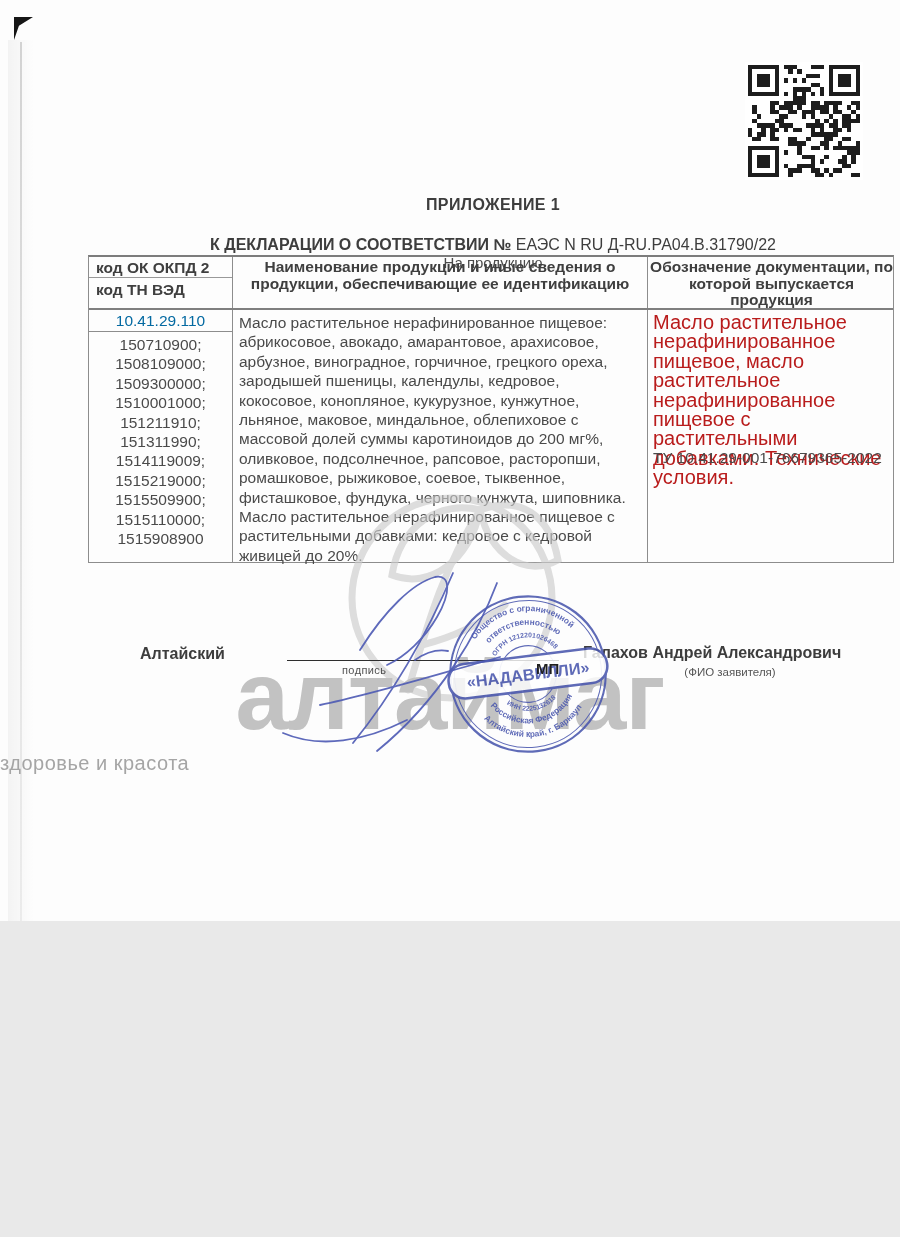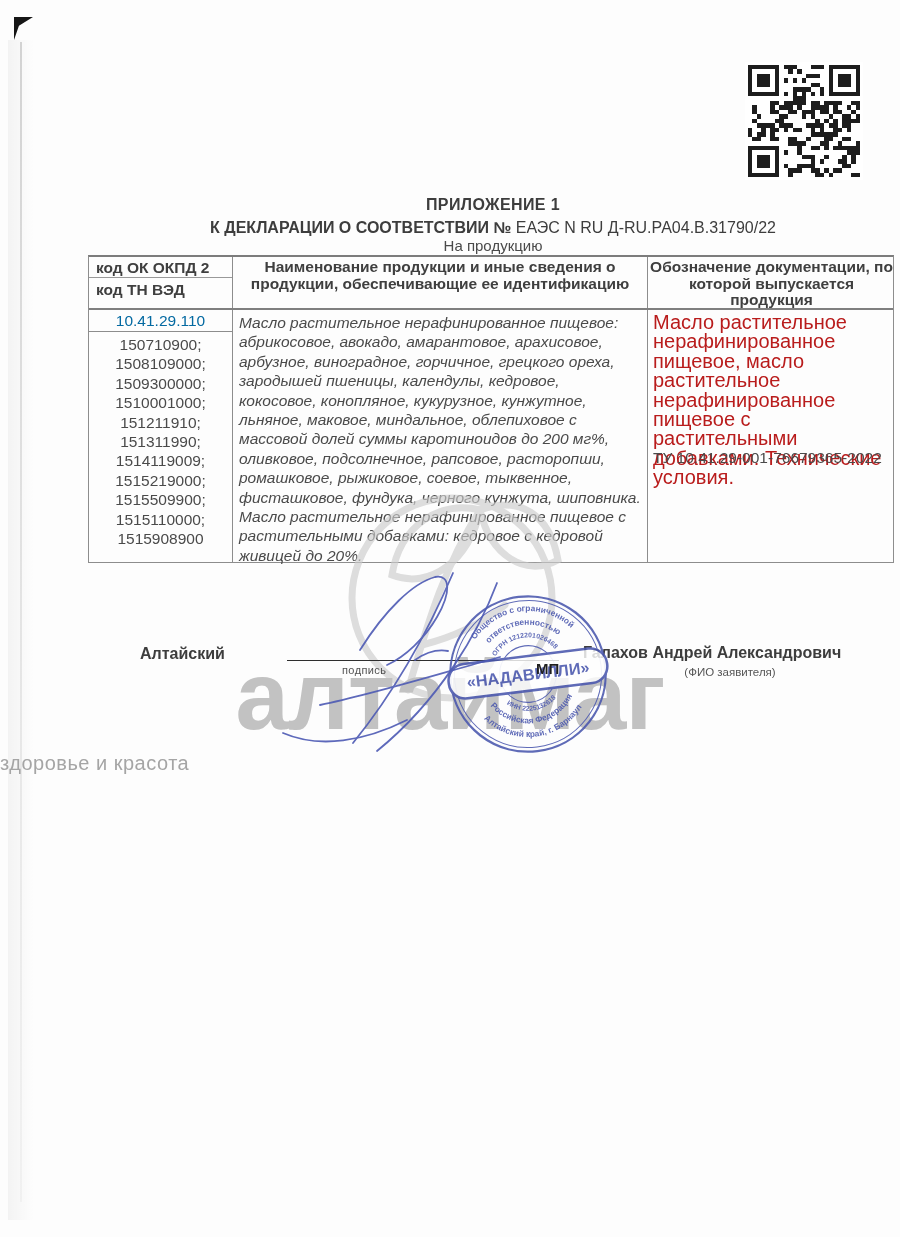--- a/index.html
+++ b/index.html
@@ -1,59 +1,59 @@
 <!DOCTYPE html>
 <html><head>
 <meta charset="utf-8">
 <style>
   * { margin:0; padding:0; box-sizing:border-box; }
   html,body { background:#e9e9e9; }
   .page {
-    position:relative; width:900px; height:1237px; margin:0 auto;
+    position:relative; width:900px; height:921px; margin:0 auto;
     background:#fdfdfd; overflow:hidden;
     font-family:"Liberation Sans", sans-serif; color:#454545;
   }
 
   
   .corner-mark { position:absolute; left:14px; top:17px; width:19px; height:23px;
     background:#161616; clip-path:polygon(0 0, 100% 0, 26% 38%, 0 100%); }
   .edge-line { position:absolute; left:20px; top:42px; width:2px; height:1160px;
     background:linear-gradient(#c9c9c9, #e3e3e3 60%, #efefef); opacity:.8; }
   .edge-shade { position:absolute; left:8px; top:40px; width:26px; height:1180px;
     background:linear-gradient(90deg, rgba(0,0,0,0.04), rgba(0,0,0,0)); }
 
   
   .qr { position:absolute; left:745px; top:62px; width:118px; height:118px; background:#fff; padding:3px; }
   .qr svg { width:100%; height:100%; shape-rendering:crispEdges; }
 
   
   .title-block { position:absolute; left:88px; top:196px; width:810px; text-align:center; color:#3d3d3d; }
   .t1 { font-size:16px; font-weight:bold; letter-spacing:.4px; }
-  .t2 { font-size:16px; margin-top:5px; }
+  .t2 { font-size:16px; margin-top:22px; }
   .t2 .b { font-weight:bold; }
   .t3 { font-size:15px; margin-top:0; color:#4a4a4a; }
 
   
   .doc-table { position:absolute; left:88px; top:255px; width:806px; height:308px;
     border:1px solid #8d8d8d; border-top:2px solid #7c7c7c; }
   .v1 { position:absolute; left:143px; top:0; bottom:0; width:1px; background:#8d8d8d; }
   .v2 { position:absolute; left:558px; top:0; bottom:0; width:1px; background:#8d8d8d; }
   .h-header { position:absolute; left:0; right:0; top:51px; height:2px; background:#7f7f7f; }
   .h-col1split { position:absolute; left:0; width:143px; top:20px; height:1px; background:#999; }
   .h-okpdline { position:absolute; left:0; width:143px; top:74px; height:1px; background:#8d8d8d; }
 
   .hdr { position:absolute; font-weight:bold; color:#3f3f3f; font-size:15.5px; line-height:17px; }
   .hdr-c1a { left:7px; top:2px; }
   .hdr-c1b { left:7px; top:24px; }
   .hdr-c2 { left:146px; width:410px; top:2px; text-align:center; line-height:16.5px; }
   .hdr-c3 { left:561px; width:243px; top:2px; text-align:center; line-height:16.5px; }
 
   .okpd { position:absolute; left:0; width:143px; top:55px; text-align:center; font-size:15.5px; color:#0369a1; }
   .codes { position:absolute; left:0; width:143px; top:78px; text-align:center; font-size:15.5px; line-height:19.4px; color:#4a4a4a; }
-  .desc { position:absolute; left:150px; width:402px; top:56px; font-size:15.5px; line-height:19.4px; color:#4a4a4a;font-style:italic; }
+  .desc { position:absolute; left:150px; width:402px; top:56px; font-size:15.5px; line-height:19.4px; color:#4a4a4a; }
   .docs { position:absolute; left:564px; width:237px; top:56px; font-size:20px; line-height:19.4px; color:#b91c1c; }
   .tu   { position:absolute; left:564px; width:240px; top:192px; font-size:15.5px; color:#4a4a4a; }
 
   
   .wm-logo { position:absolute; left:330px; top:440px; z-index:2; opacity:.65; }
   .wm-brand { position:absolute; left:0; top:648px; width:900px; text-align:center;
     font-size:96px; font-weight:bold; letter-spacing:-1px; color:#c2c2c2; z-index:2; line-height:1; }
   .wm-tagline { position:absolute; left:0; top:752px; width:900px; text-align:left;
     font-size:20px; color:#a5a5a5; letter-spacing:.5px; z-index:2; }
 

